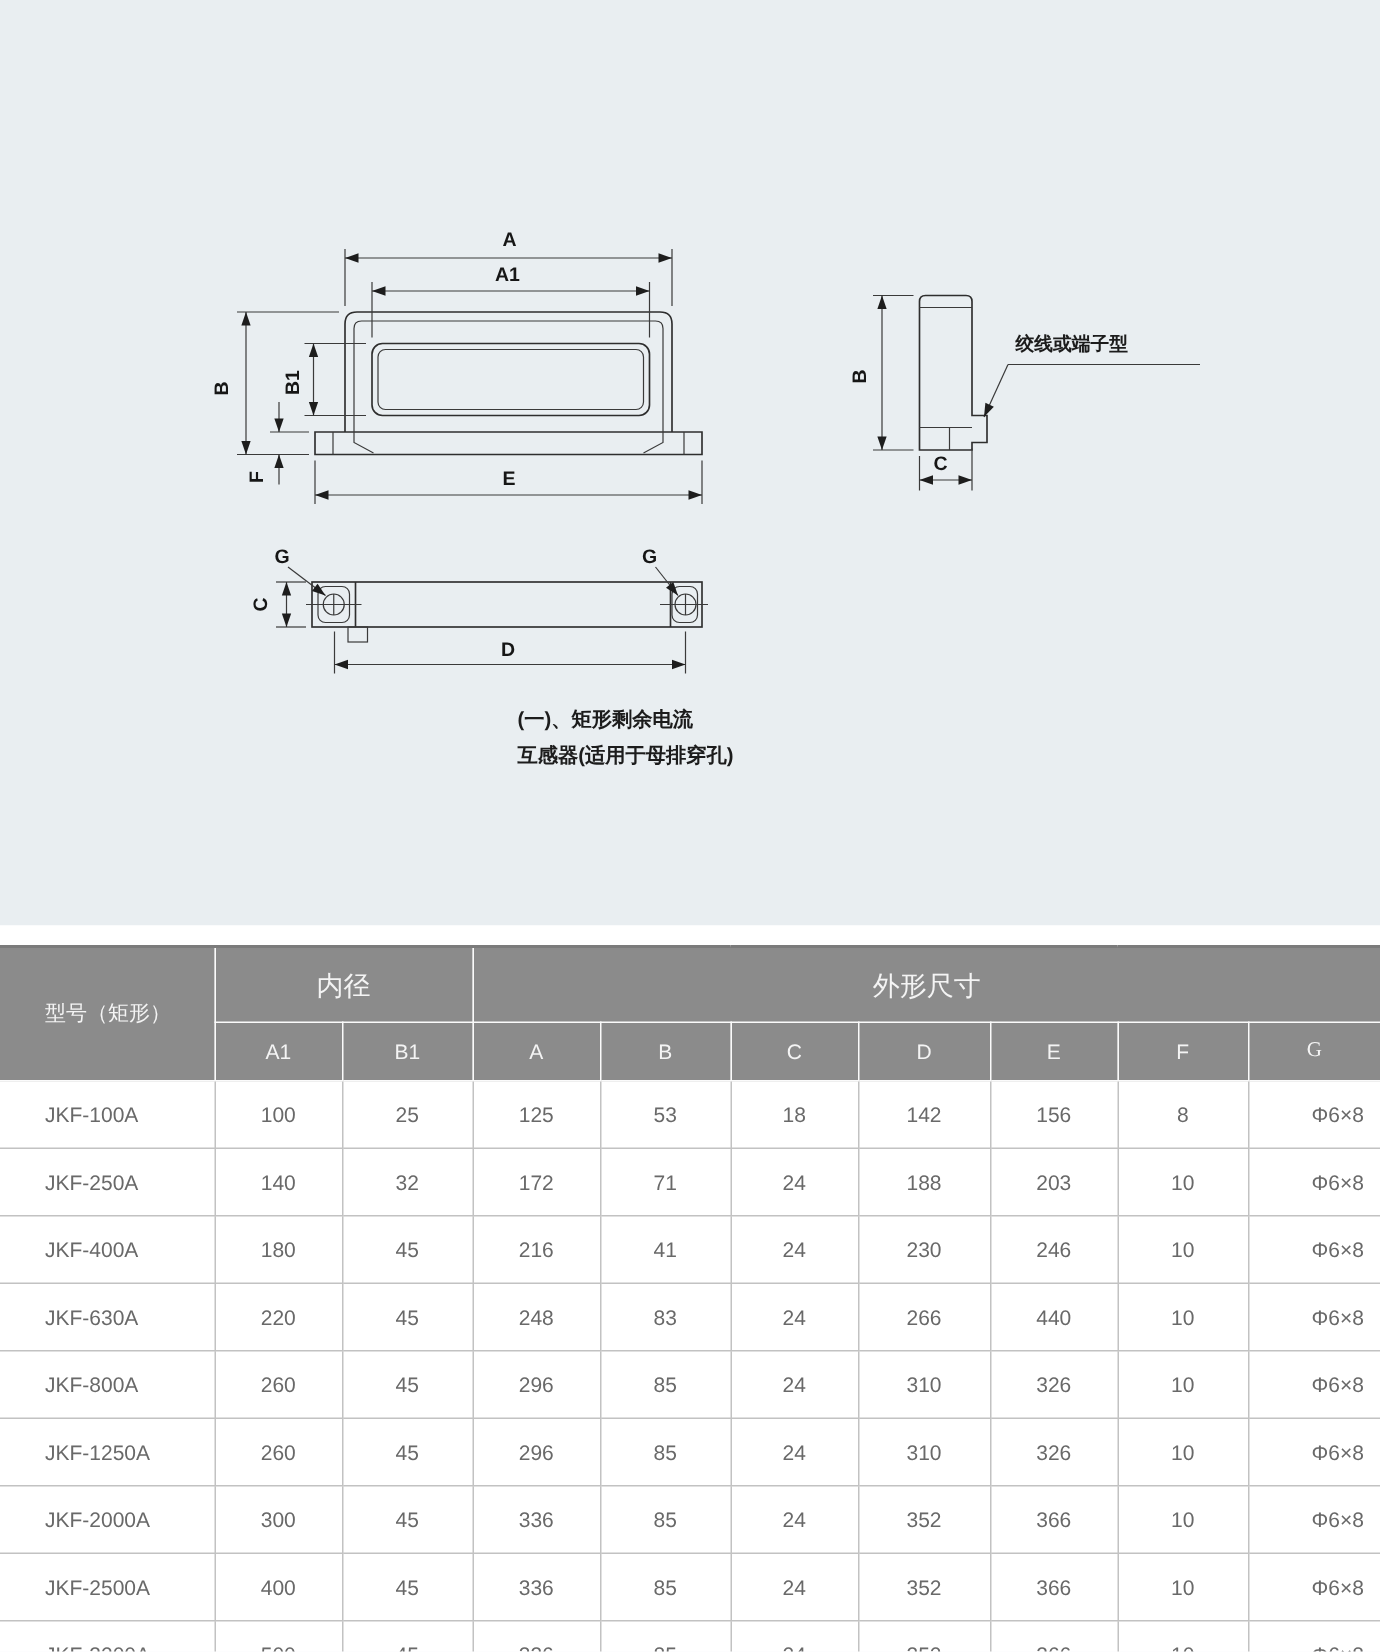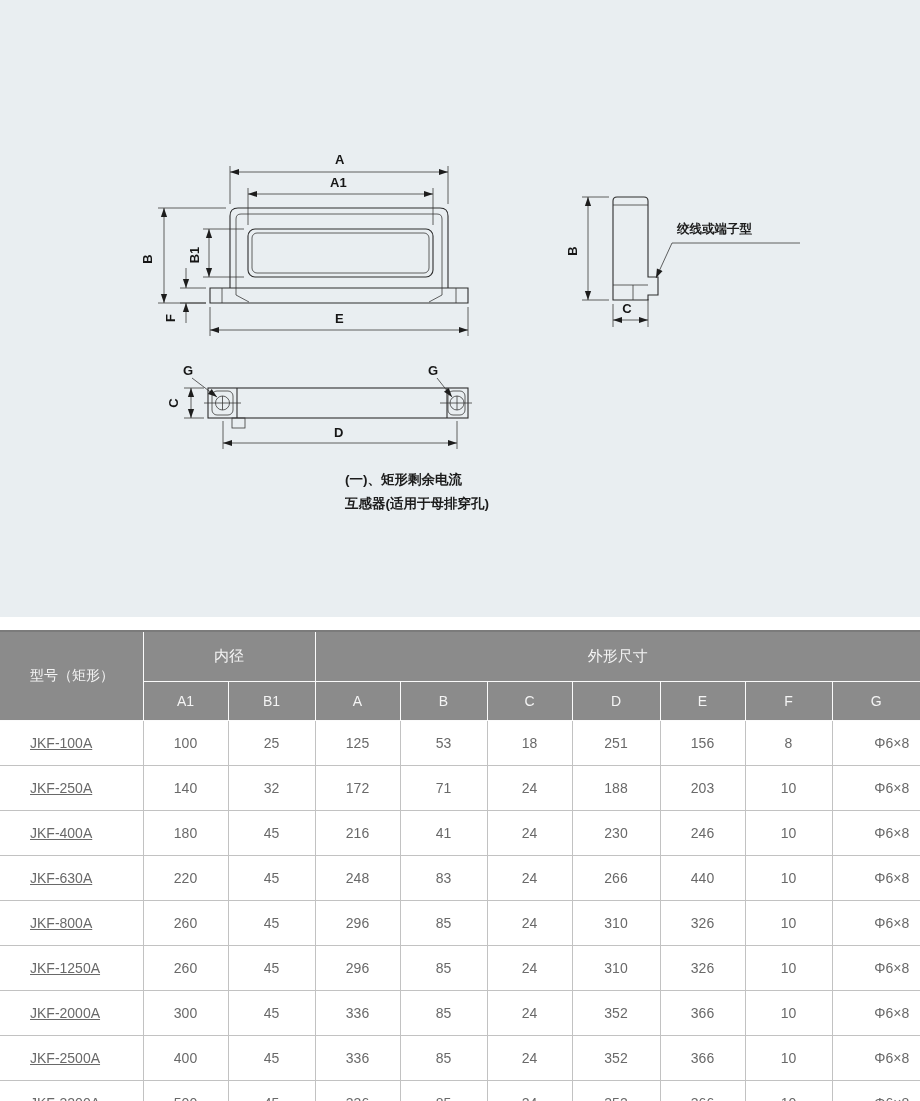--- a/index.html
+++ b/index.html
@@ -18,39 +18,39 @@
   .cntxt { fill:#1c1c1c; font-size:12.5px; font-weight:700;
            font-family:"Liberation Sans","DejaVu Sans",sans-serif; }
   .caption { fill:#1c1c1c; font-size:13.5px; font-weight:700;
              font-family:"Liberation Sans","DejaVu Sans",sans-serif; }
   
   .gap { width:920px; height:13px; background:#ffffff; }
   
   table.dims { width:920px; border-collapse:collapse; table-layout:fixed;
                border-top:2px solid #7b7b7b; }
   table.dims thead th {
-    background:#8b8b8b; color:#f4f4f4; font-weight:400; font-size:15px;
+    background:#8b8b8b; color:#f4f4f4; font-weight:400; font-size:18px;
     border:1px solid #fbfbfb; text-align:center; vertical-align:middle;
   }
   table.dims thead tr.grp th { height:47px; }
   table.dims thead tr.sub th { height:36px; font-size:14px; }
   table.dims thead th.model {
     text-align:left; padding-left:30px; font-size:14px;
     border-left:none;
     margin-top:27px;
   }
   table.dims thead th.noL { border-left:none; }
-  table.dims thead th.noR { border-right:none; }
+  table.dims thead th.noR { border-right:none;font-family:Liberation Serif, serif; }
   table.dims thead th.noT { border-top:none; }
   table.dims tbody td {
     height:42px; background:#ffffff; color:#696969; font-size:14px;
     text-align:center; border:1px solid #c2c2c2; vertical-align:middle;
   }
   table.dims tbody td.model {
-    text-align:left; padding-left:30px; border-left:none;text-decoration:underline;
+    text-align:left; padding-left:30px; border-left:none;
   }
   table.dims tbody td:last-child { border-right:none;padding-left:32px; }
 </style>
 </head>
 <body>
 
 <div class="panel">
 <svg width="920" height="617" viewBox="0 0 920 617">
   <defs>
     <marker id="mE" viewBox="0 0 10 8" refX="9.5" refY="4" markerWidth="10" markerHeight="8" orient="auto" markerUnits="userSpaceOnUse">
@@ -202,21 +202,21 @@
     </tr>
   </thead>
   <tbody>
     <tr>
       <td class="model">JKF-100A</td>
       <td>100</td>
       <td>25</td>
       <td>125</td>
       <td>53</td>
       <td>18</td>
-      <td>251</td>
+      <td>142</td>
       <td>156</td>
       <td>8</td>
       <td>Φ6×8</td>
     </tr>
     <tr>
       <td class="model">JKF-250A</td>
       <td>140</td>
       <td>32</td>
       <td>172</td>
       <td>71</td>

